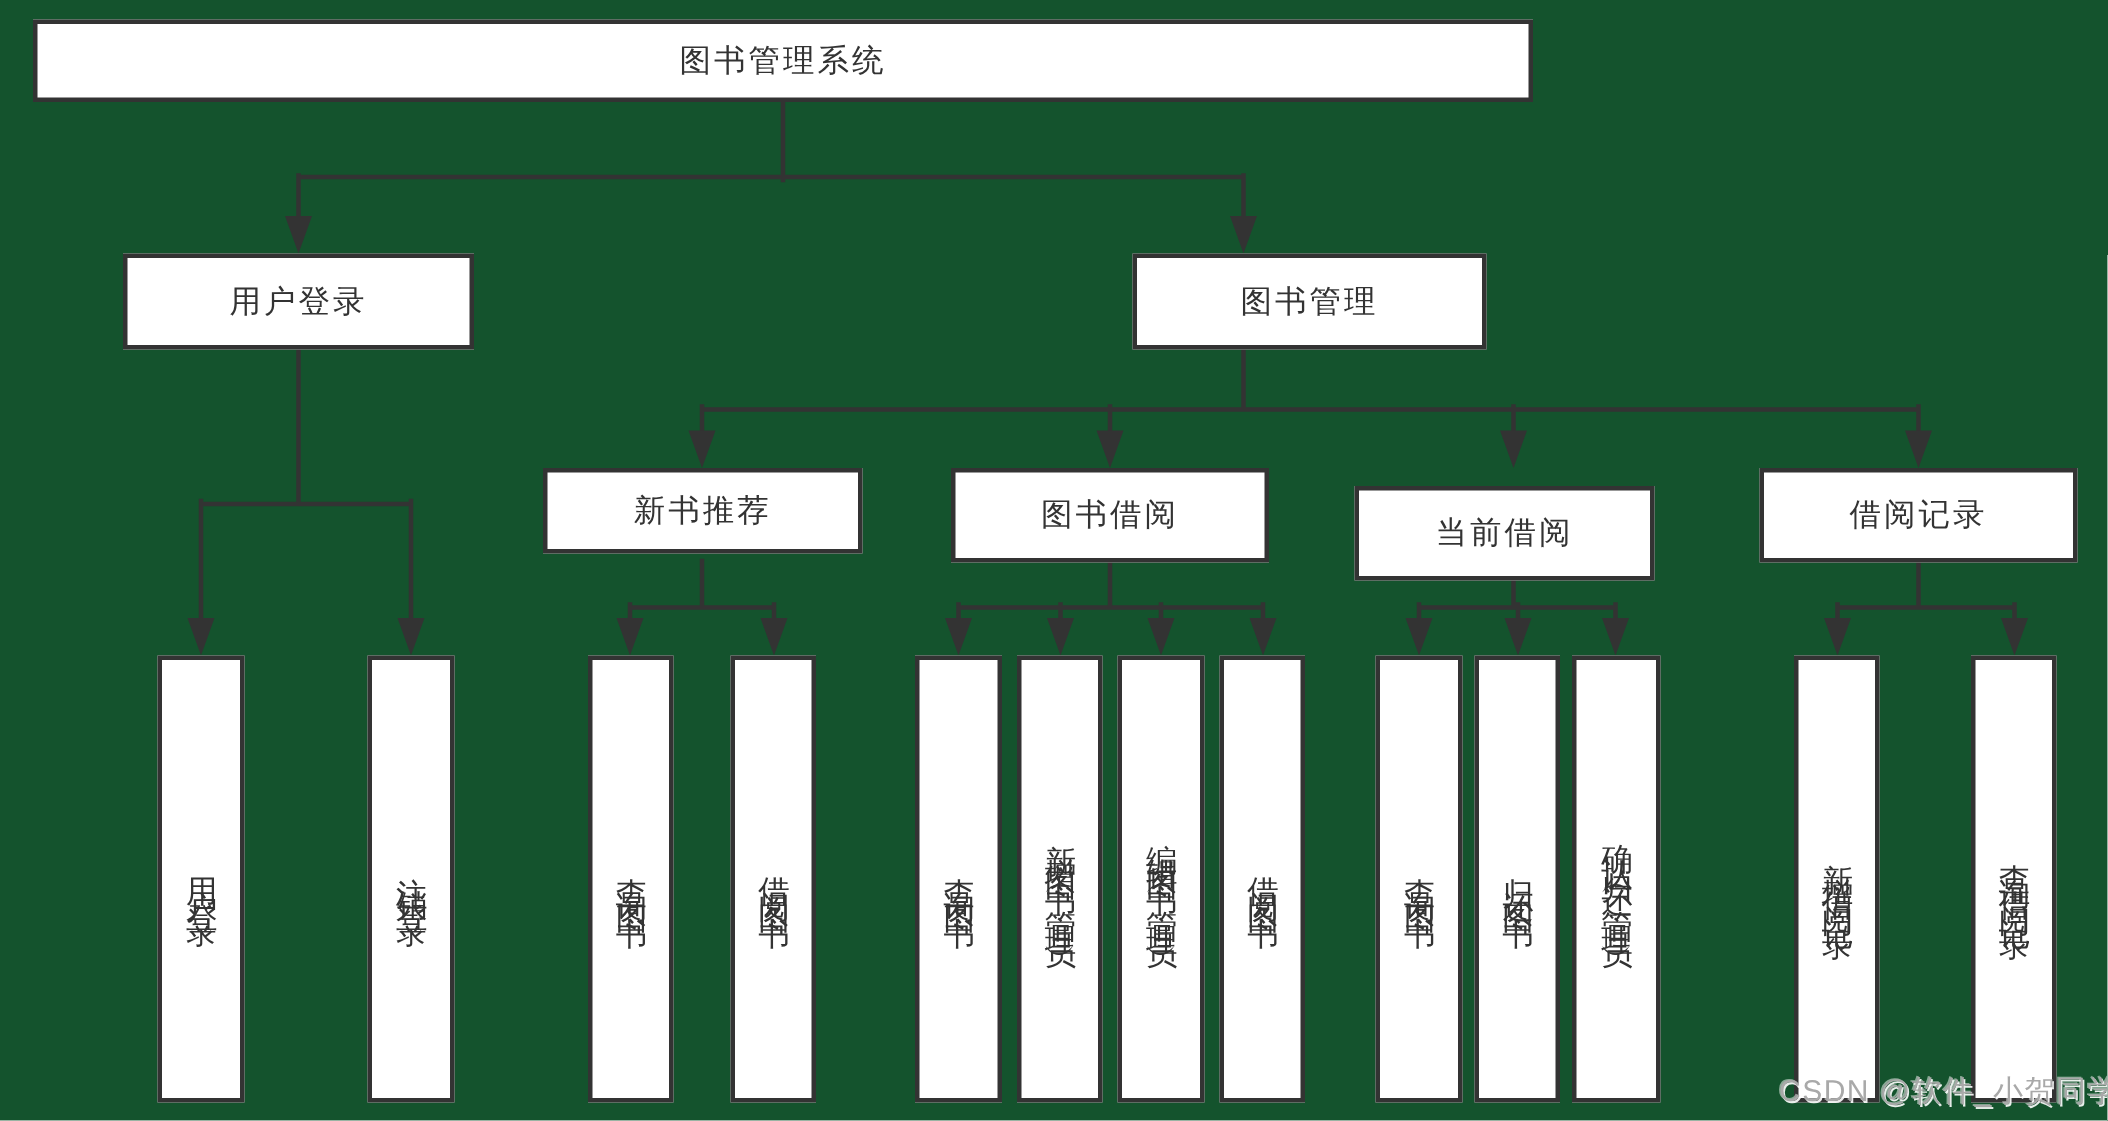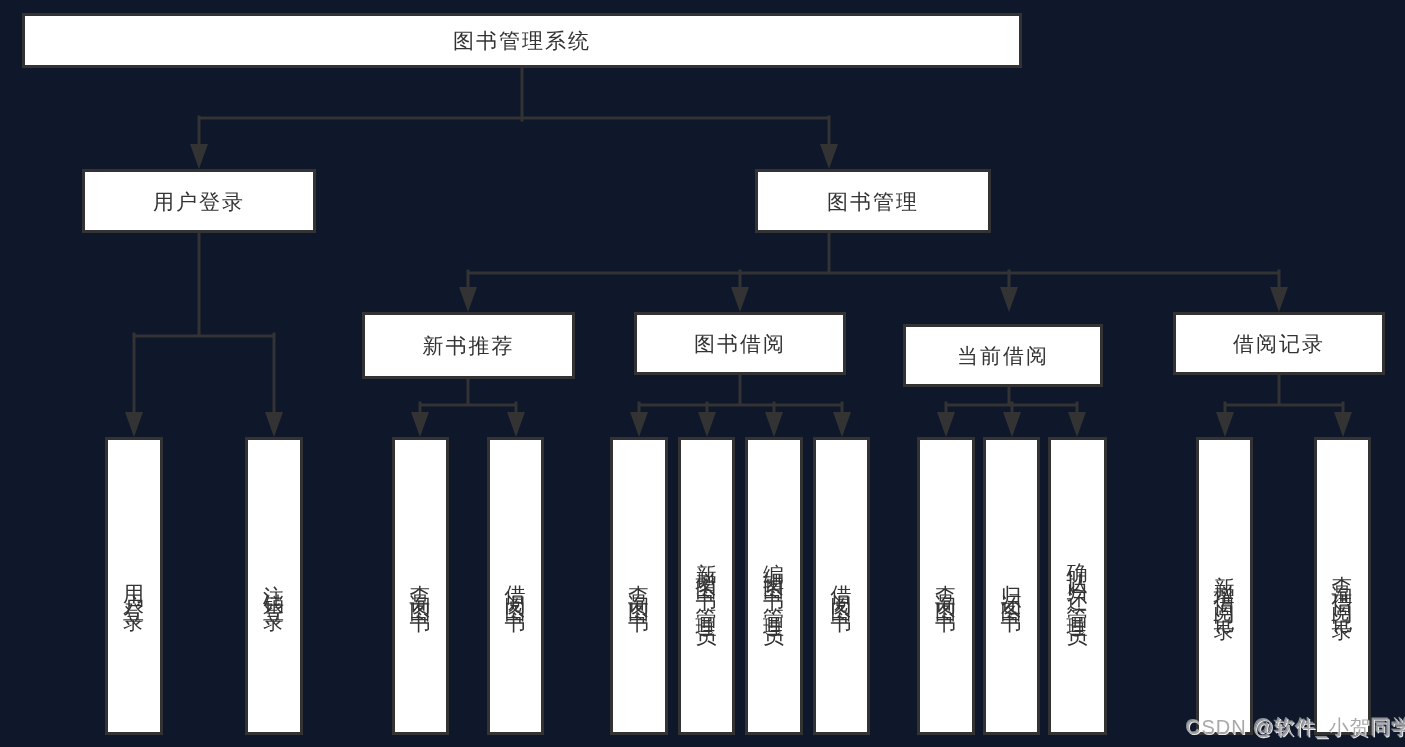--- a/index.html
+++ b/index.html
@@ -6,21 +6,21 @@
   html, body {
     margin: 0;
     padding: 0;
     background: #ffffff;
     font-family: "Liberation Sans", "DejaVu Sans", sans-serif;
   }
   #stage {
     position: relative;
     width: 1405px;
     height: 747px;
-    background: #0f172a;
+    background: #14532d;
     overflow: hidden;
   }
   #wires {
     position: absolute;
     left: 0;
     top: 0;
     width: 1405px;
     height: 747px;
     pointer-events: none;
   }
@@ -99,21 +99,21 @@
     <span>图书管理系统</span>
   </div>
 
   <div class="node" style="left:82px; top:169px; width:234px; height:64px;">
     <span>用户登录</span>
   </div>
   <div class="node" style="left:711px; top:169px; width:236px; height:64px;margin-left:44px;">
     <span>图书管理</span>
   </div>
 
-  <div class="node" style="left:362px; top:312px; width:213px; height:67px;">
+  <div class="node" style="left:362px; top:312px; width:213px; height:57px;">
     <span>新书推荐</span>
   </div>
   <div class="node" style="left:634px; top:312px; width:212px; height:63px;align-items:center;">
     <span>图书借阅</span>
   </div>
   <div class="node" style="left:903px; top:312px; width:200px; height:63px;margin-top:12px;">
     <span>当前借阅</span>
   </div>
   <div class="node" style="left:1173px; top:312px; width:212px; height:63px;">
     <span>借阅记录</span>

